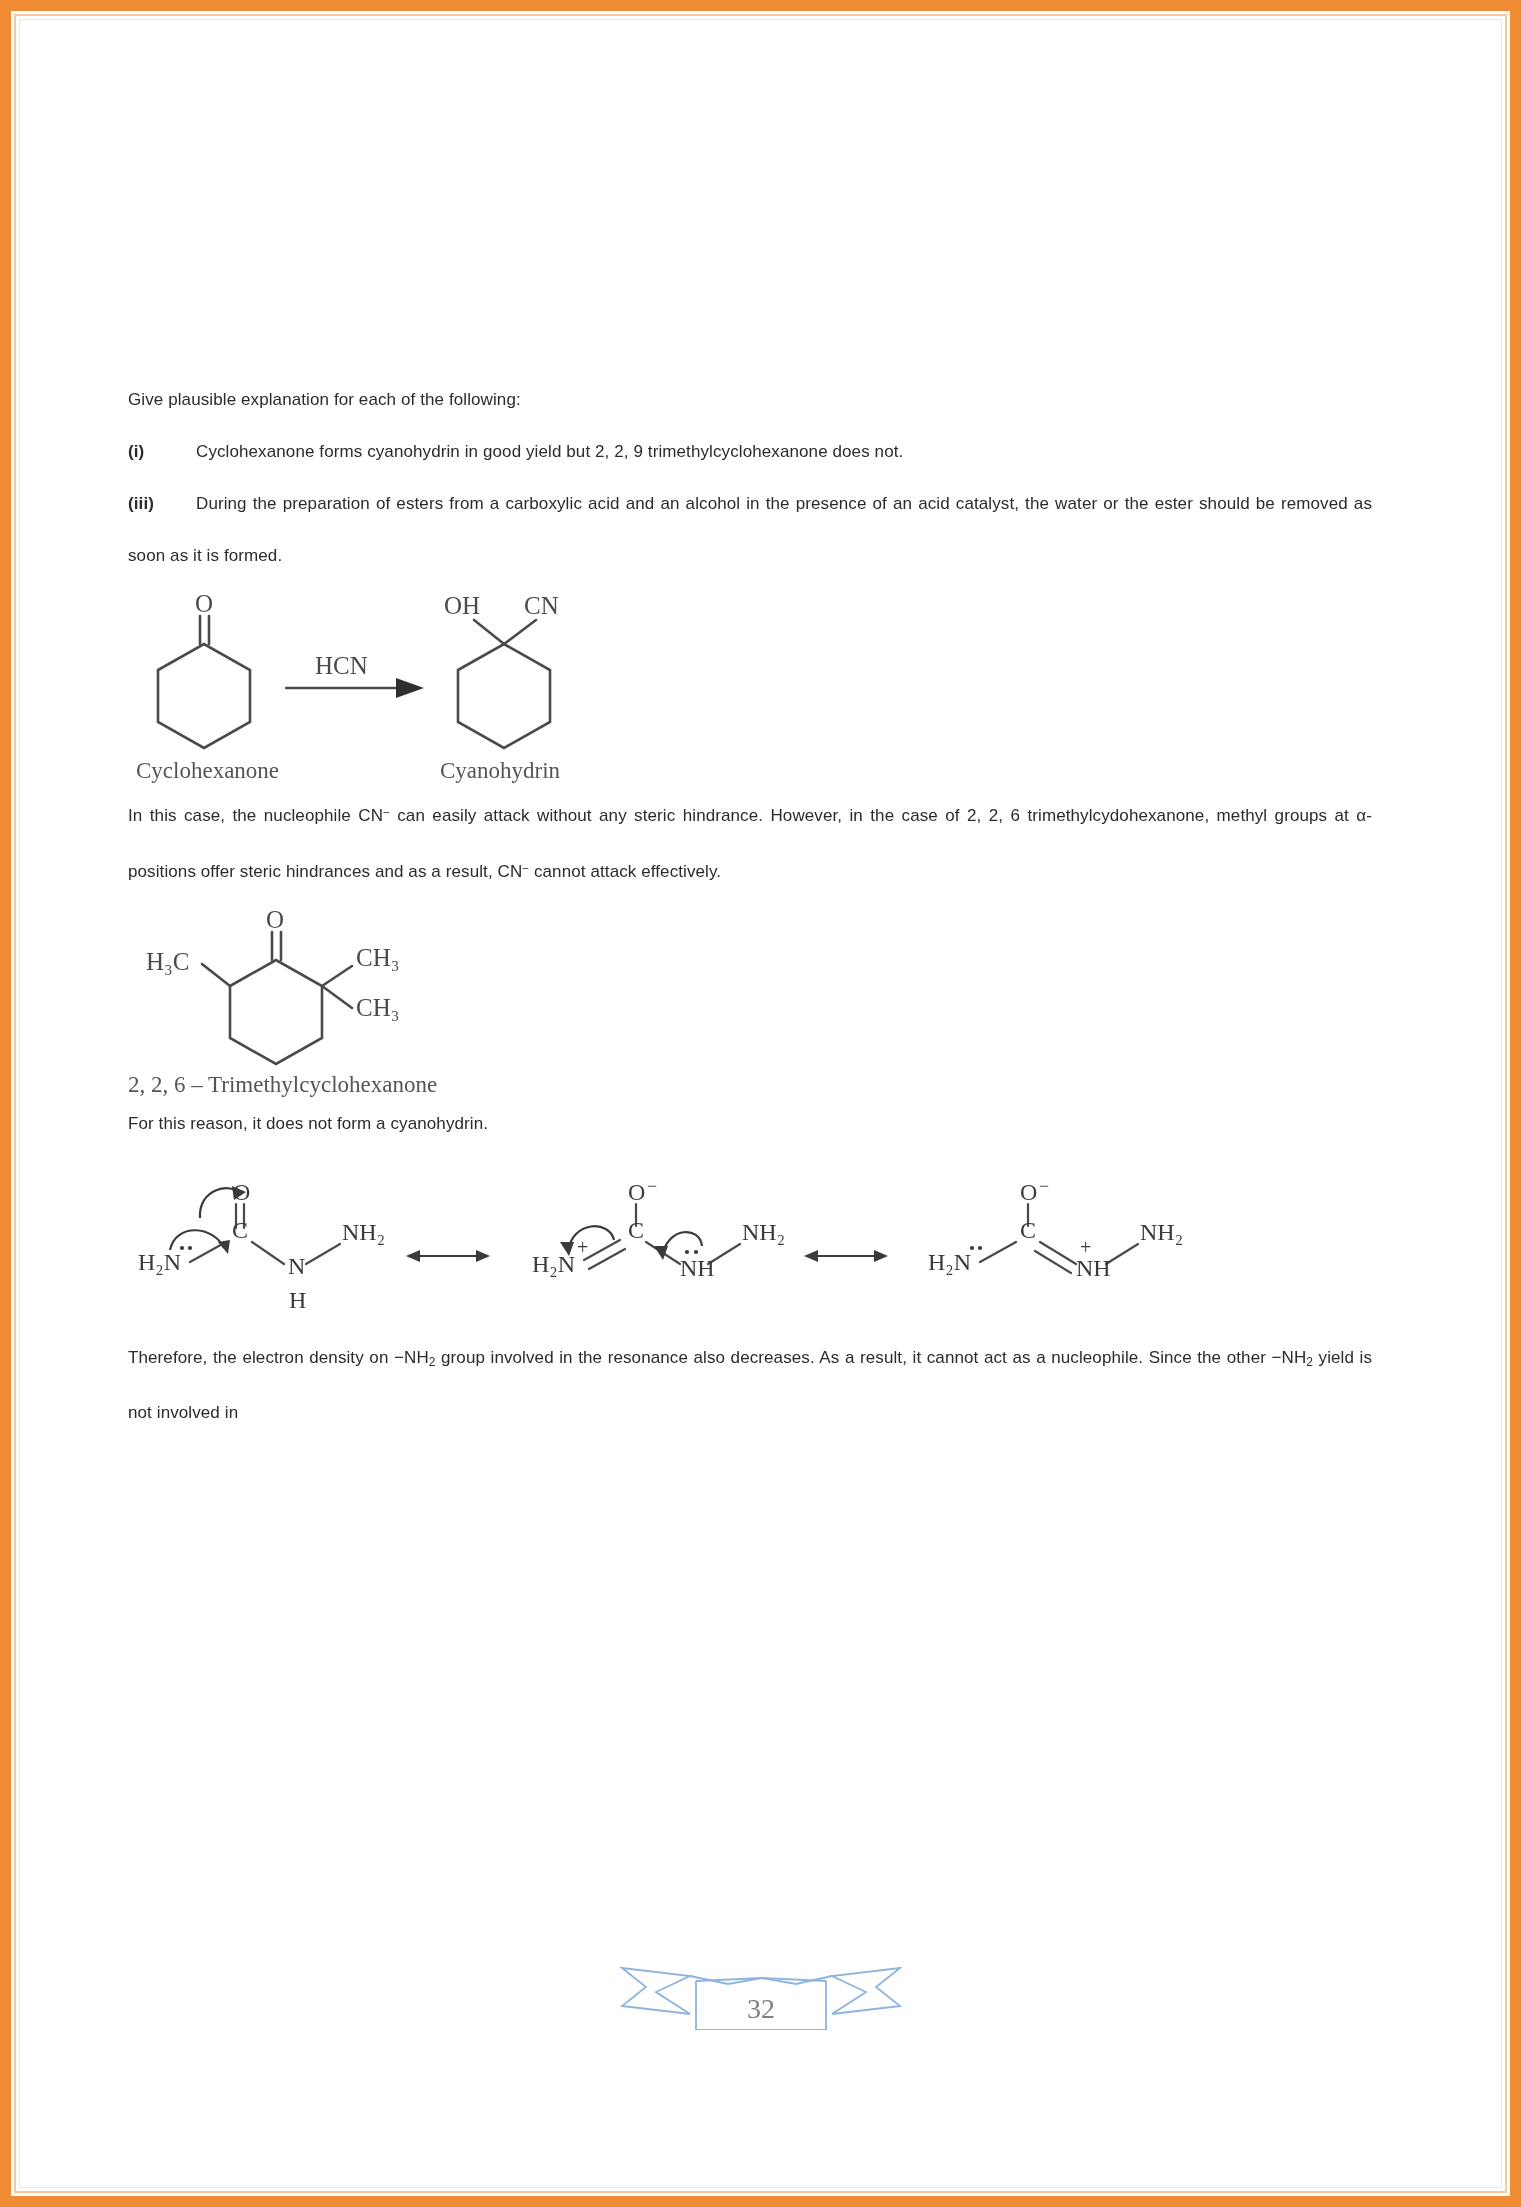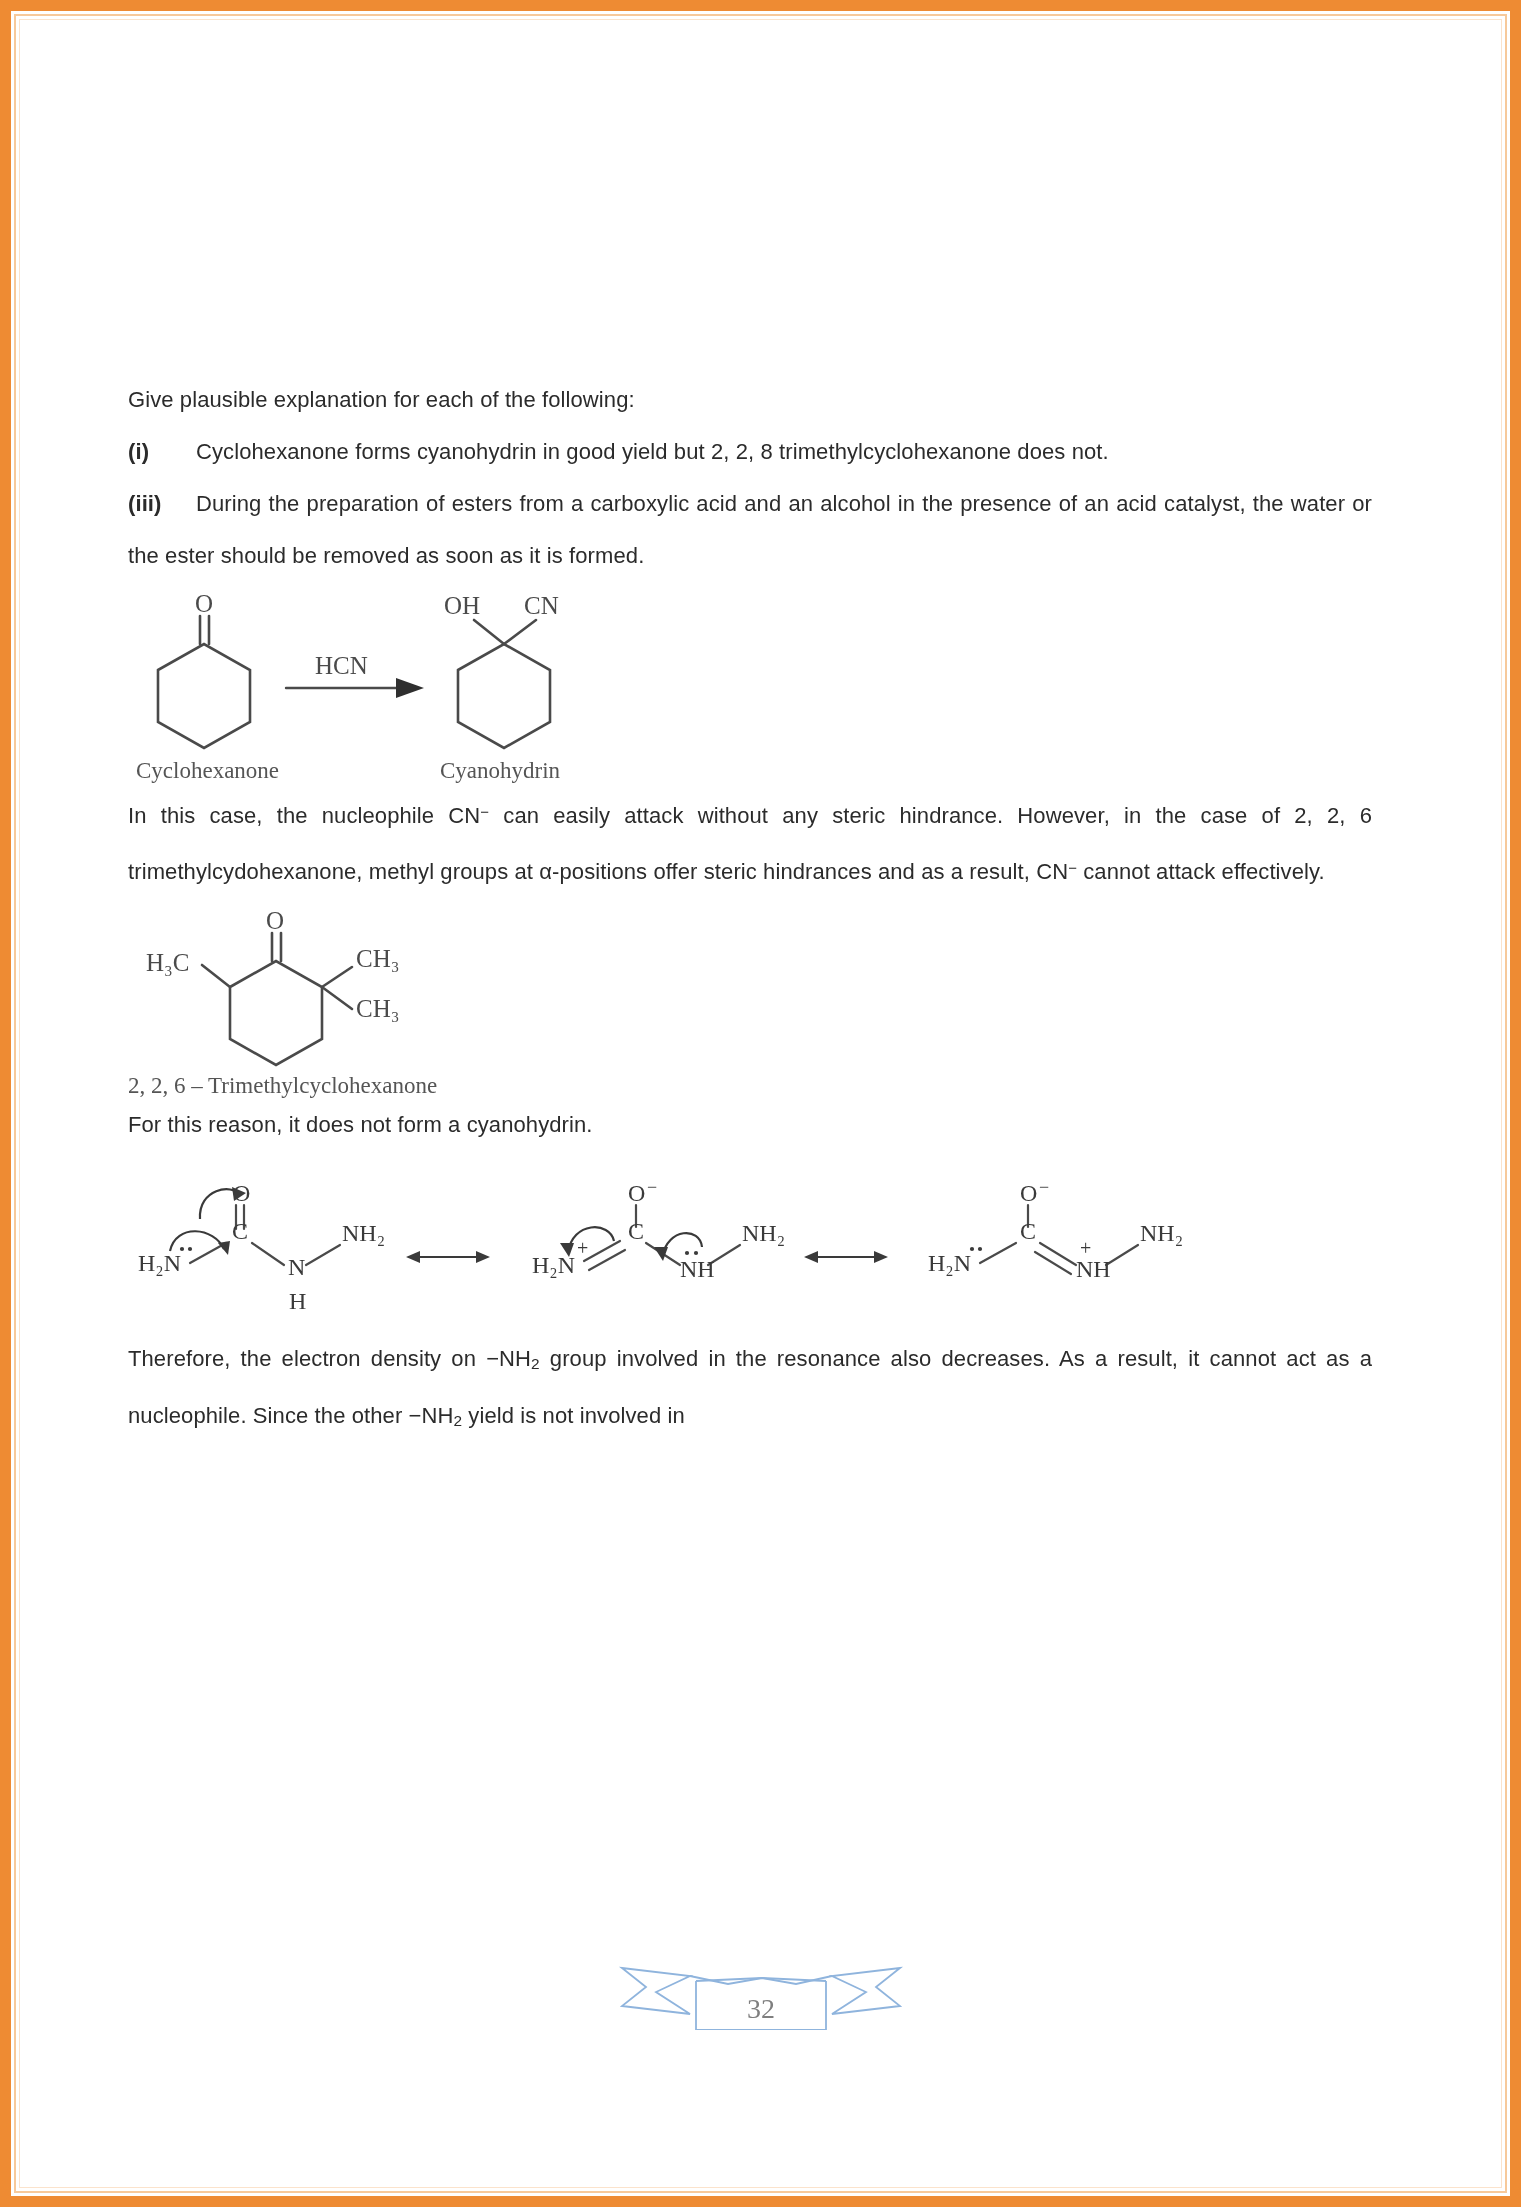--- a/index.html
+++ b/index.html
@@ -41,21 +41,21 @@
 
   
   .content {
     position: absolute;
     left: 128px;
     top: 374px;
     width: 1260px;
   }
   .para {
     color: #2b2b2b;
-    font-size: 22px;
+    font-size: 17px;
     line-height: 52px;
     margin: 0 16px 0 0;
     letter-spacing: 0.1px;
   }
   .para.just {
     text-align: justify;
     text-align-last: left;
   }
   .marker {
     display: inline-block;
@@ -105,21 +105,21 @@
 <div class="page">
 
   <div class="frame-outer"></div>
   <div class="frame-inner-1"></div>
   <div class="frame-inner-2"></div>
 
   <div class="content">
 
     <p class="para">Give plausible explanation for each of the following:</p>
 
-    <p class="para just"><span class="marker">(i)</span><span>Cyclohexanone forms cyanohydrin in good yield but 2, 2, 8 trimethylcyclohexanone does not.</span></p>
+    <p class="para just"><span class="marker">(i)</span><span>Cyclohexanone forms cyanohydrin in good yield but 2, 2, 9 trimethylcyclohexanone does not.</span></p>
 
 
     <p class="para just"><span class="marker">(iii)</span><span>During the preparation of esters from a carboxylic acid and an alcohol in the presence of an acid catalyst, the water or the ester should be removed as soon as it is formed.</span></p>
 
 
 
     <div class="fig fig-1">
       <svg width="560" height="196" viewBox="0 0 560 196" aria-hidden="true">
         <g stroke="#4a4a4a" stroke-width="2.6" fill="none" stroke-linecap="round">
 

